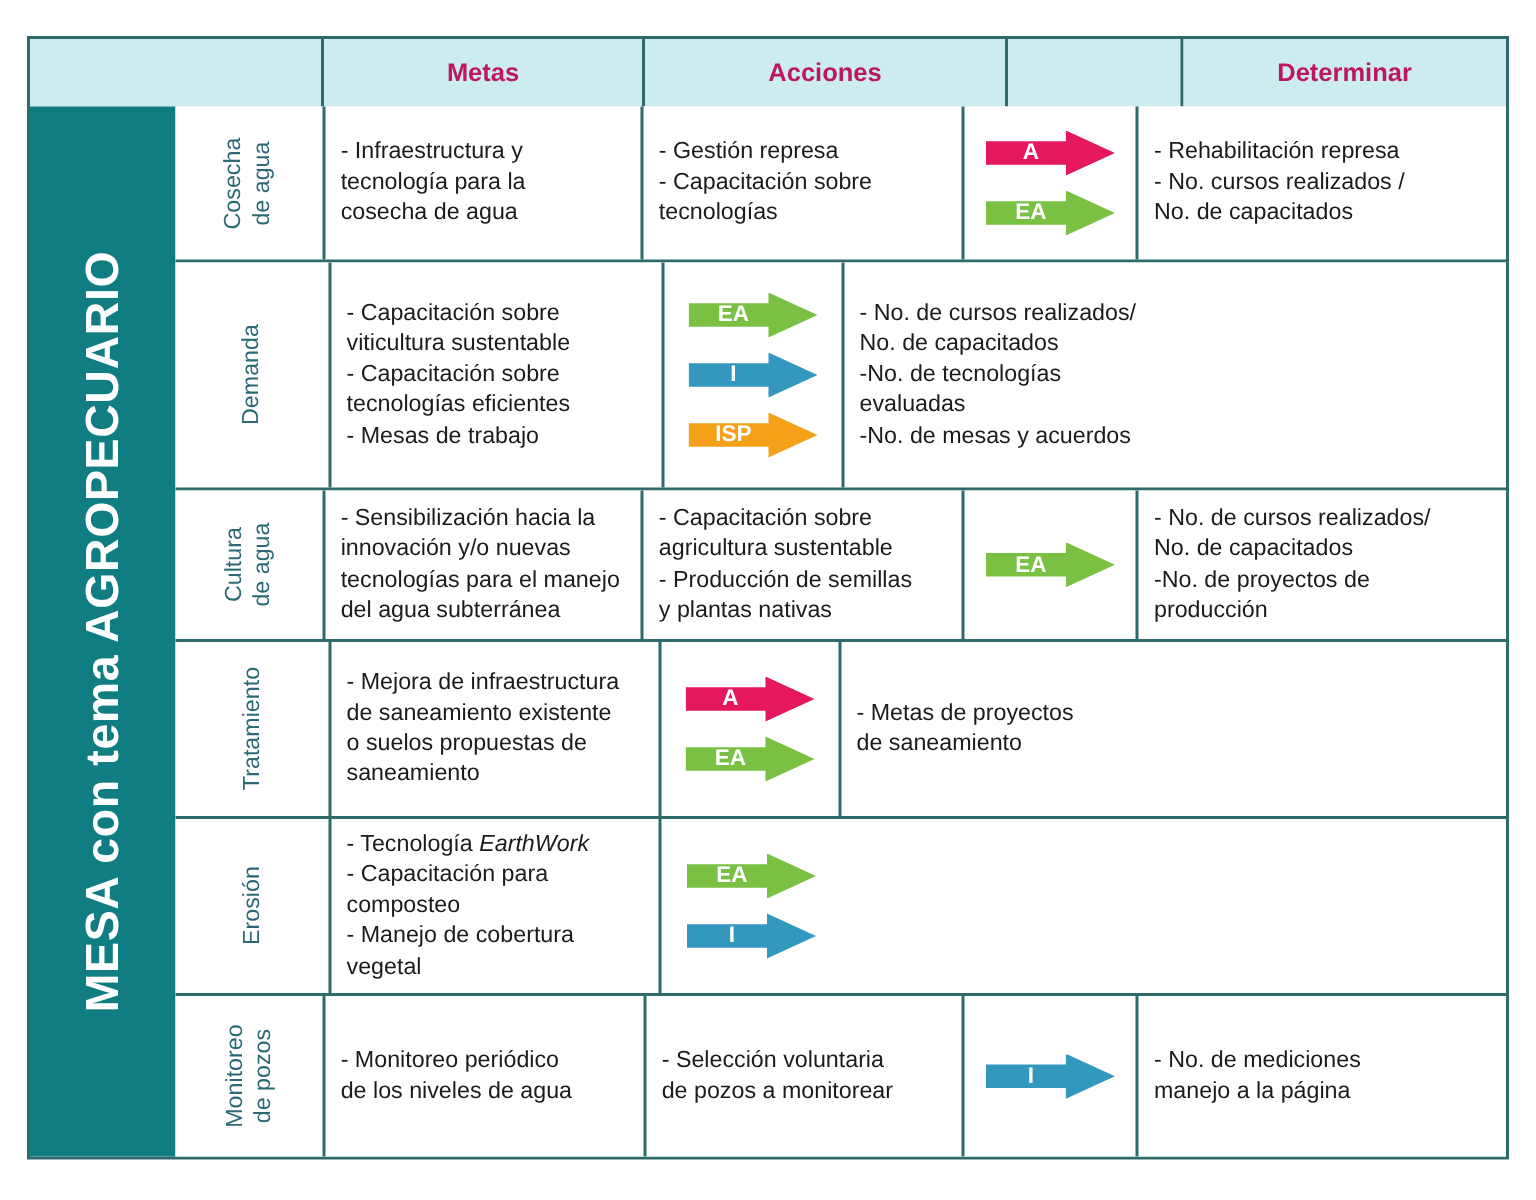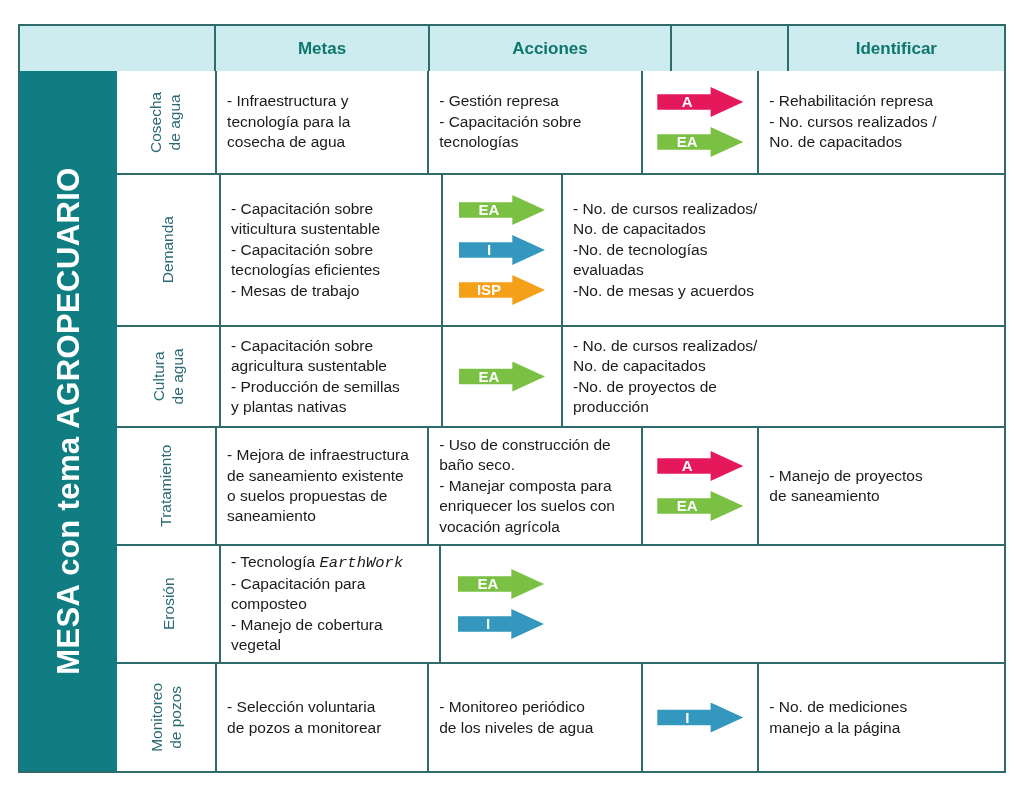--- a/index.html
+++ b/index.html
@@ -43,21 +43,21 @@
     background: #cdecef;
     box-sizing: border-box;
   }
   .hcell {
     box-sizing: border-box;
     display: flex;
     align-items: center;
     justify-content: center;
     font-size: 17px;
     font-weight: bold;
-    color: #0f766e;
+    color: #be185d;
     border-right: 2px solid #2f6b6b;
     background: #cdecef;
     height: 100%;
   }
   .hcell:last-child { border-right: none; }
   .hc-label  { width: 201px; }
   .hc-metas  { width: 220px; }
   .hc-acc    { width: 248px; }
   .hc-arrow  { width: 120px; }
   .hc-ind    { width: 221px; }
@@ -154,35 +154,35 @@
   }
   .arrow .lbl {
     position: relative;
     z-index: 2;
     color: #ffffff;
     font-size: 15px;
     font-weight: bold;
     margin-right: 26px;
   }
 
-  .em { font-style: italic; font-family: Liberation Mono, monospace; }
+  .em { font-style: italic; }
 </style>
 </head>
 <body>
 
 <div class="sheet">
 
   <div class="table-frame"></div>
 
   <div class="header-row">
     <div class="hcell hc-label"></div>
     <div class="hcell hc-metas">Metas</div>
     <div class="hcell hc-acc">Acciones</div>
     <div class="hcell hc-arrow"></div>
-    <div class="hcell hc-ind">Identificar</div>
+    <div class="hcell hc-ind">Determinar</div>
   </div>
 
   <div class="banner">
     <div class="banner-text">MESA con tema AGROPECUARIO</div>
   </div>
 
   <div class="body-area" id="body-area">
       <div class="row" style="height: 104px;">
         <div class="cell c-cat">
           <div class="cat-text" style="white-space: pre-line;">Cosecha
@@ -249,20 +249,26 @@
 -No. de tecnologías
 evaluadas
 -No. de mesas y acuerdos</div>
         </div>
       </div>
       <div class="row" style="height: 101px;">
         <div class="cell c-cat">
           <div class="cat-text" style="white-space: pre-line;">Cultura
 de agua</div>
         </div>
+        <div class="cell c-metas">
+          <div class="txt">- Sensibilización hacia la
+innovación y/o nuevas
+tecnologías para el manejo
+del agua subterránea</div>
+        </div>
         <div class="cell c-acc">
           <div class="txt">- Capacitación sobre
 agricultura sustentable
 - Producción de semillas
 y plantas nativas</div>
         </div>
         <div class="cell c-arrow">
           <div class="arrow-stack">
             <div class="arrow">
               <div class="shape" style="background: rgb(122, 193, 67);"></div>
@@ -280,41 +286,34 @@
       <div class="row" style="height: 118px;">
         <div class="cell c-cat">
           <div class="cat-text" style="white-space: pre-line;">Tratamiento</div>
         </div>
         <div class="cell c-metas">
           <div class="txt">- Mejora de infraestructura
 de saneamiento existente
 o suelos propuestas de
 saneamiento</div>
         </div>
-        <div class="cell c-acc">
-          <div class="txt">- Uso de construcción de
-baño seco.
-- Manejar composta para
-enriquecer los suelos con
-vocación agrícola</div>
-        </div>
         <div class="cell c-arrow">
           <div class="arrow-stack">
             <div class="arrow">
               <div class="shape" style="background: rgb(229, 24, 92);"></div>
               <span class="lbl">A</span>
             </div>
             <div class="arrow">
               <div class="shape" style="background: rgb(122, 193, 67);"></div>
               <span class="lbl">EA</span>
             </div>
           </div>
         </div>
         <div class="cell c-ind">
-          <div class="txt">- Manejo de proyectos
+          <div class="txt">- Metas de proyectos
 de saneamiento</div>
         </div>
       </div>
       <div class="row" style="height: 118px;">
         <div class="cell c-cat">
           <div class="cat-text" style="white-space: pre-line;">Erosión</div>
         </div>
         <div class="cell c-metas">
           <div class="txt">- Tecnología <span class="em">EarthWork</span>
 - Capacitación para
@@ -333,28 +332,28 @@
               <span class="lbl">I</span>
             </div>
           </div>
         </div>
       </div>
       <div class="row" style="height: 107px;">
         <div class="cell c-cat">
           <div class="cat-text" style="white-space: pre-line;">Monitoreo
 de pozos</div>
         </div>
-        <div class="cell c-metas">
-          <div class="txt">- Selección voluntaria
-de pozos a monitorear</div>
-        </div>
         <div class="cell c-acc">
           <div class="txt">- Monitoreo periódico
 de los niveles de agua</div>
         </div>
+        <div class="cell c-metas">
+          <div class="txt">- Selección voluntaria
+de pozos a monitorear</div>
+        </div>
         <div class="cell c-arrow">
           <div class="arrow-stack">
             <div class="arrow">
               <div class="shape" style="background: rgb(52, 152, 190);"></div>
               <span class="lbl">I</span>
             </div>
           </div>
         </div>
         <div class="cell c-ind">
           <div class="txt"> -  No.  de mediciones

